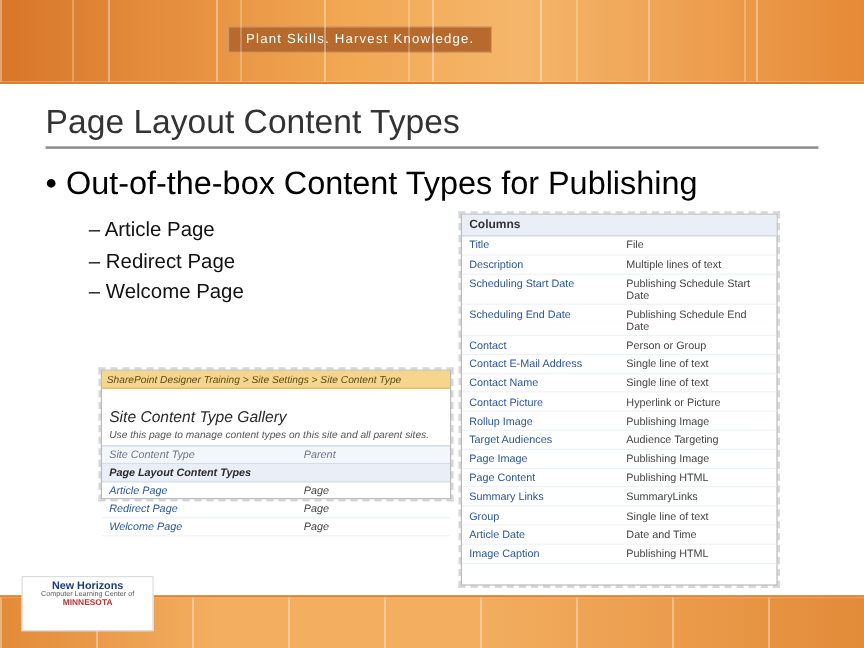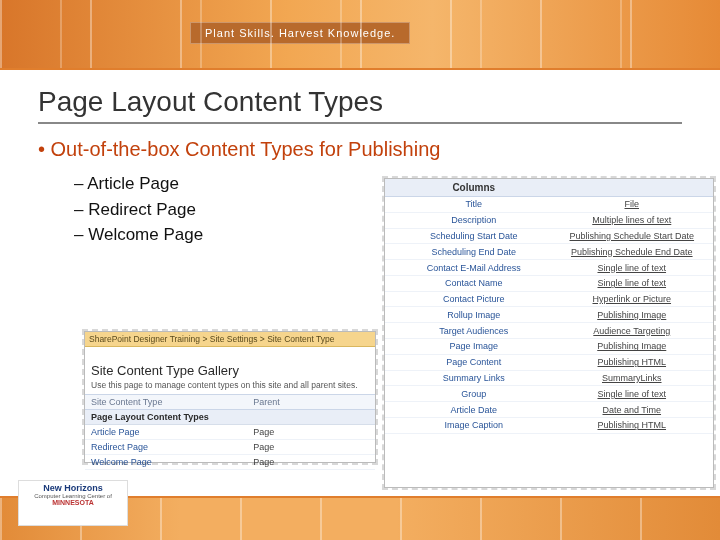--- a/index.html
+++ b/index.html
@@ -10,52 +10,52 @@
     linear-gradient(90deg, rgba(255,255,255,0.35) 0 2px, transparent 2px 100%) 0 0/90px 100%,
     linear-gradient(90deg, transparent 0 60px, rgba(255,255,255,0.25) 60px 62px, transparent 62px 100%) 0 0/140px 100%;
   }
   .tagline-box { position:absolute; left:190px; top:22px; background:#b86a2c; color:#fff; font-size:11px; letter-spacing:1px; padding:4px 14px; border:1px solid rgba(255,255,255,0.3); }
   .top-underline { height:2px; background:#e07e2d; }
   .white-gap { height:6px; background:#fff; }
 
   .slide-title { font-size:28px; font-weight:400; color:#333; margin:10px 0 4px 38px; }
   .title-underline { height:2px; background:#888; margin:0 38px 14px 38px; }
 
-  .bullet-1 { font-size:20px; color:#c2410c; margin-left:38px; margin-bottom:10px; }
+  .bullet-1 { font-size:27px; color:#000000; margin-left:38px; margin-bottom:10px; }
   .bullet-1::before { content:"• "; }
   .bullet-2 { font-size:17px; color:#111; margin-left:74px; line-height:1.5; }
   .bullet-2::before { content:"– "; }
 
   .shot { position:absolute; background:#fff; border:1px solid #bbb; font-size:9px; color:#333; }
   .shot .torn { position:absolute; inset:-3px; pointer-events:none; border:2px dashed rgba(0,0,0,0.15); }
 
   
-  .shot-left { left:84px; top:331px; width:292px; height:132px; }
+  .shot-left { left:84px; top:308px; width:292px; height:108px;font-style:italic; }
   .sl-crumb { background:#f6d58d; padding:2px 4px; border-bottom:1px solid #d9b75e; font-size:8.5px; color:#5a4a1d; white-space:nowrap; overflow:hidden; }
   .sl-h { font-size:13px; font-weight:400; color:#2a2a2a; padding:16px 6px 2px; font-family: Tahoma, Verdana, sans-serif; }
   .sl-desc { font-size:8.5px; color:#555; padding:0 6px 4px; }
   .sl-create { display:flex; align-items:center; gap:4px; padding:2px 6px 4px; color:#2a5599; font-size:9px; }
   .sl-create .plus { width:10px;height:10px;background:#4a8; border-radius:2px; position:relative;}
   .sl-create .plus::before,.sl-create .plus::after{content:"";position:absolute;background:#fff;}
   .sl-create .plus::before{left:4px;top:1px;width:2px;height:8px;}
   .sl-create .plus::after{top:4px;left:1px;height:2px;width:8px;}
   .sl-thead { display:flex; background:#f3f6fb; border-top:1px solid #cbd6e8; border-bottom:1px solid #cbd6e8; padding:2px 6px; color:#6a7890;}
   .sl-thead span:first-child{ flex:1.4;} .sl-thead span:last-child{flex:1;}
   .sl-group { background:#e9eef7; color:#2a2a2a; font-weight:700; font-size:9px; padding:2px 6px; border-bottom:1px solid #d6deea;}
   .sl-row { display:flex; padding:2px 6px; border-bottom:1px solid #eef2f8;}
   .sl-row span:first-child{flex:1.4; color:#2a5599;} .sl-row span:last-child{flex:1; color:#444;}
 
   
-  .shot-right { left:384px; top:178px; width:330px; height:310px;text-align:center; }
+  .shot-right { left:384px; top:178px; width:264px; height:310px; }
   .sr-hrow { display:flex; background:#e9eef7; border-bottom:1px solid #cbd6e8; padding:3px 6px; font-weight:700; font-size:10px;}
   .sr-hrow span:first-child{flex:1.1;} .sr-hrow span:last-child{flex:1;}
   .sr-sub { display:flex; background:#f3f6fb; border-bottom:1px solid #d6deea; padding:2px 6px; color:#6a7890; font-size:9px;}
   .sr-sub span:first-child{flex:1.1;} .sr-sub span:last-child{flex:1;}
   .sr-row { display:flex; padding:2.4px 6px; border-bottom:1px solid #eef2f8; font-size:9px;}
-  .sr-row span:first-child{flex:1.1; color:#2a5599;} .sr-row span:last-child{flex:1; color:#444;text-decoration:underline;}
+  .sr-row span:first-child{flex:1.1; color:#2a5599;} .sr-row span:last-child{flex:1; color:#444;}
 
   .bottom-band { position:absolute; left:0; right:0; bottom:0; height:42px; background:linear-gradient(90deg,#e28b38,#f3ae60 25%,#f3ae60 55%,#e28b38); }
   .bottom-band::before{content:"";position:absolute;inset:0;background:
     linear-gradient(90deg, rgba(255,255,255,0.35) 0 2px, transparent 2px) 0 0/80px 100%;}
   .bottom-overline{position:absolute;left:0;right:0;bottom:42px;height:2px;background:#e07e2d;}
   .logo { position:absolute; left:18px; bottom:14px; width:110px; height:46px; background:#fff; border:1px solid #ddd; font-size:7px; text-align:center; color:#1a3a7a; padding-top:2px;}
   .logo .arc{font-size:9px;font-weight:700;color:#1a3a7a;}
   .logo .sub{color:#555;font-size:6px;}
   .logo .mn{color:#b33; font-weight:700;}
 </style>
@@ -91,20 +91,24 @@
         <span>Description</span>
         <span>Multiple lines of text</span>
       </div>
       <div class="sr-row">
         <span>Scheduling Start Date</span>
         <span>Publishing Schedule Start Date</span>
       </div>
       <div class="sr-row">
         <span>Scheduling End Date</span>
         <span>Publishing Schedule End Date</span>
+      </div>
+      <div class="sr-row">
+        <span>Contact</span>
+        <span>Person or Group</span>
       </div>
       <div class="sr-row">
         <span>Contact E-Mail Address</span>
         <span>Single line of text</span>
       </div>
       <div class="sr-row">
         <span>Contact Name</span>
         <span>Single line of text</span>
       </div>
       <div class="sr-row">

